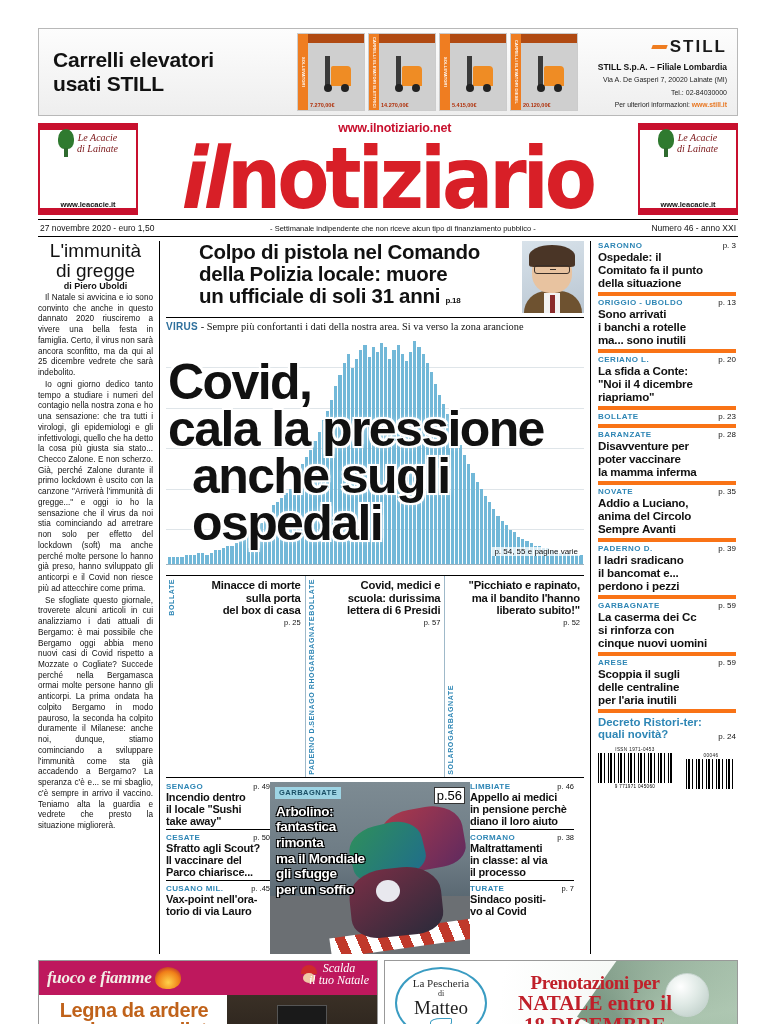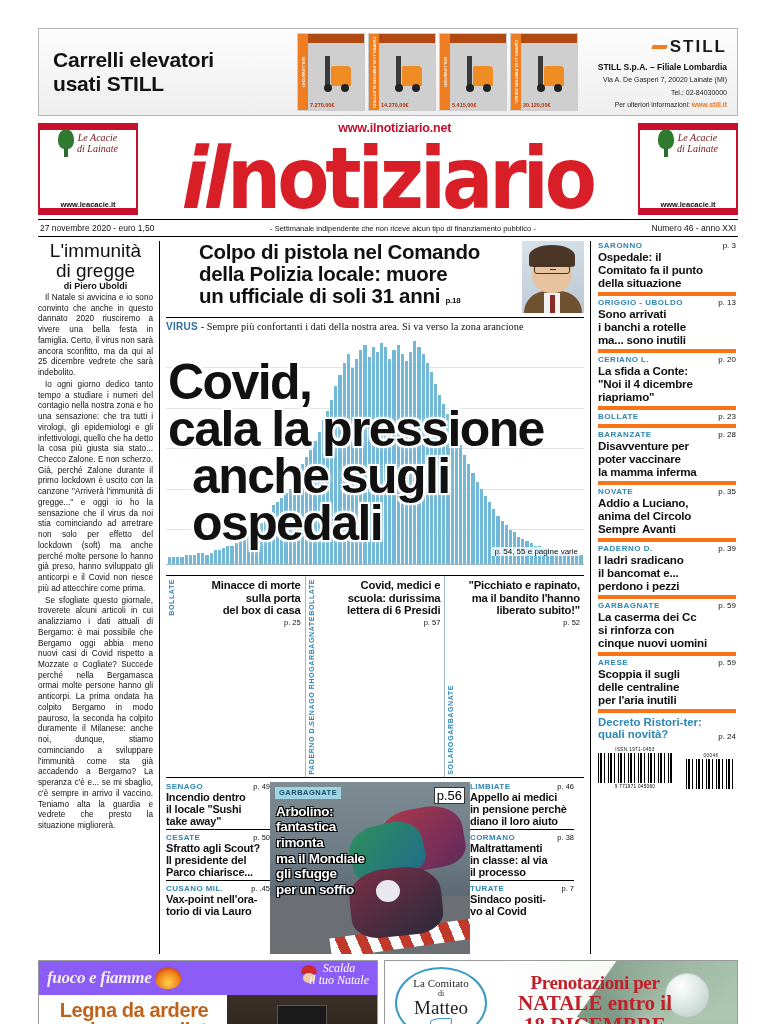--- a/index.html
+++ b/index.html
@@ -192,21 +192,21 @@
   .barcodes { display:flex; justify-content:space-between; align-items:flex-end; margin-top:6px;}
   .bc { position:relative; }
   .bc .lbl { font-size:4.6px; letter-spacing:.4px; color:#111; text-align:center; margin-bottom:1px;}
   .bc .lines { height: 30px; width: 74px; background: repeating-linear-gradient(90deg,#000 0 1px, #fff 1px 2px, #000 2px 4px, #fff 4px 6px, #000 6px 7px, #fff 7px 10px);}
   .bc.small .lines { width: 50px; }
   .bc .num { font-size:4.6px; letter-spacing:.3px; margin-top:1px; text-align:center;}
 
   
   .ads { width:700px; margin-top: 6px; display:flex; gap: 6px; }
   .ad-left { width: 340px; border:1px solid #999; position:relative; overflow:hidden; background:#000; height: 128px;}
-  .ff-top { height: 34px; background:#8b5cf6; position:relative; display:flex; align-items:center;}
+  .ff-top { height: 34px; background:#be185d; position:relative; display:flex; align-items:center;}
   .ff-logo { font-family:"Liberation Serif", serif; font-style:italic; font-weight:bold; color:#f2eee6; font-size:17px; padding-left:8px; letter-spacing:-.3px;}
   .ff-flame { width: 26px; height:22px; background: radial-gradient(circle at 50% 70%, #ffd24a, #f07f18 55%, #c0392b 80%); border-radius: 50% 50% 45% 45%; margin-left: 4px; transform: rotate(-4deg);}
   .ff-scalda { position:absolute; right: 8px; top:1px; font-family:"Liberation Serif", serif; font-style:italic; color:#fff; font-size:12px; line-height:1.05; text-align:center;}
   .ff-santa { position:absolute; right: 58px; top: 4px; width: 20px; height: 22px;}
   .ff-santa .hat { position:absolute; top:0; left:2px; width:16px; height:9px; background:#cf2b2b; border-radius: 8px 8px 0 0;}
   .ff-santa .face { position:absolute; top:8px; left:4px; width:12px; height:10px; background:#f0c9a6; border-radius:50%;}
   .ff-body { display:flex; height: 94px; background:#fff;}
   .ff-txt { flex: 1; padding: 5px 4px 3px 6px; text-align:center;}
   .ff-h { font-size: 20px; font-weight: bold; color:#c0621a; line-height:1.04; letter-spacing:-0.4px;}
   .ff-photo { width: 150px; background: linear-gradient(180deg,#3a3026,#1c1713); position:relative;}
@@ -555,21 +555,21 @@
               <span>take away"</span>
             </div>
           </div>
           <div class="bn-item">
             <div class="bn-head">
               <span class="bn-town">CESATE</span>
               <span class="bn-pg">p. 50</span>
             </div>
             <div class="bn-title">
               <span>Sfratto agli Scout?</span><br>
-              <span>Il presidente del</span><br>
+              <span>Il vaccinare del</span><br>
               <span>Parco chiarisce...</span>
             </div>
           </div>
           <div class="bn-item">
             <div class="bn-head">
               <span class="bn-town">CUSANO MIL.</span>
               <span class="bn-pg">p. .45</span>
             </div>
             <div class="bn-title">
               <span>Vax-point nell'ora-</span><br>
@@ -745,21 +745,21 @@
 
         </div>
       </div>
     </div>
 
     <div class="ad-right">
       <div class="pesch-bg"></div>
       <div class="branch"></div>
       <div class="bauble"></div>
       <div class="pesch-logo">
-        <div class="l1">La Comitato</div>
+        <div class="l1">La Pescheria</div>
         <div class="l2">di</div>
         <div class="l3">Matteo</div>
         <span class="fish"></span>
       </div>
       <div class="pesch-main">
         <div class="m1">Prenotazioni per</div>
         <div class="m2">NATALE entro il</div>
         <div class="m3">18 DICEMBRE</div>
       </div>
 

